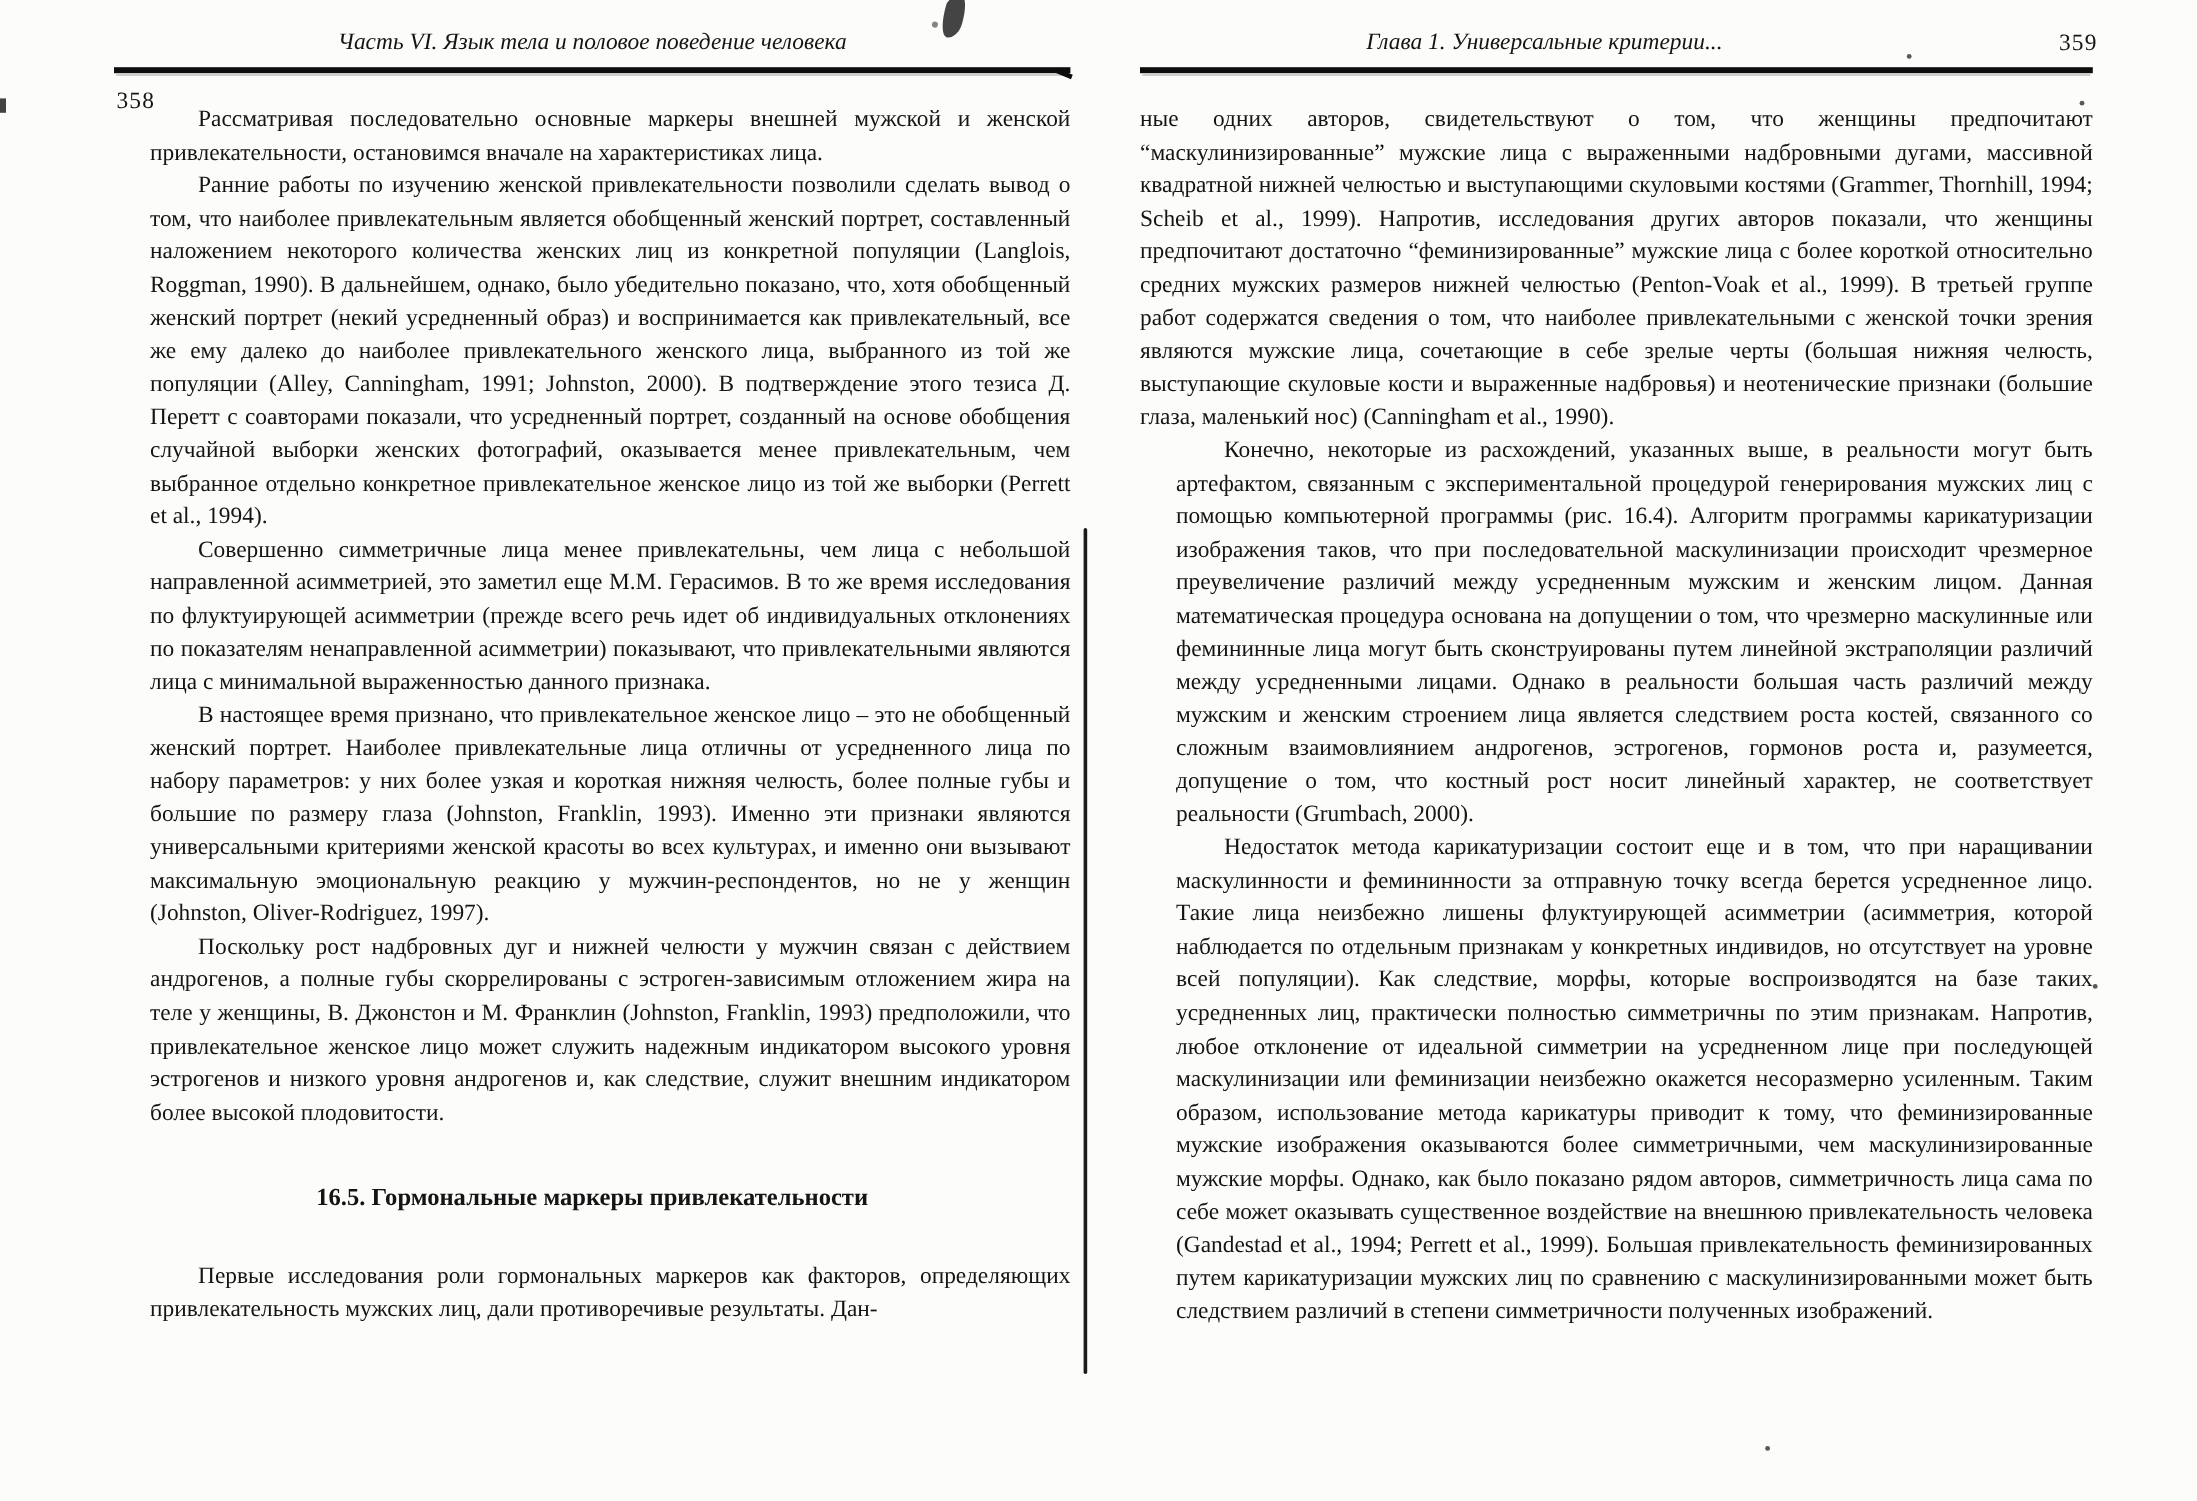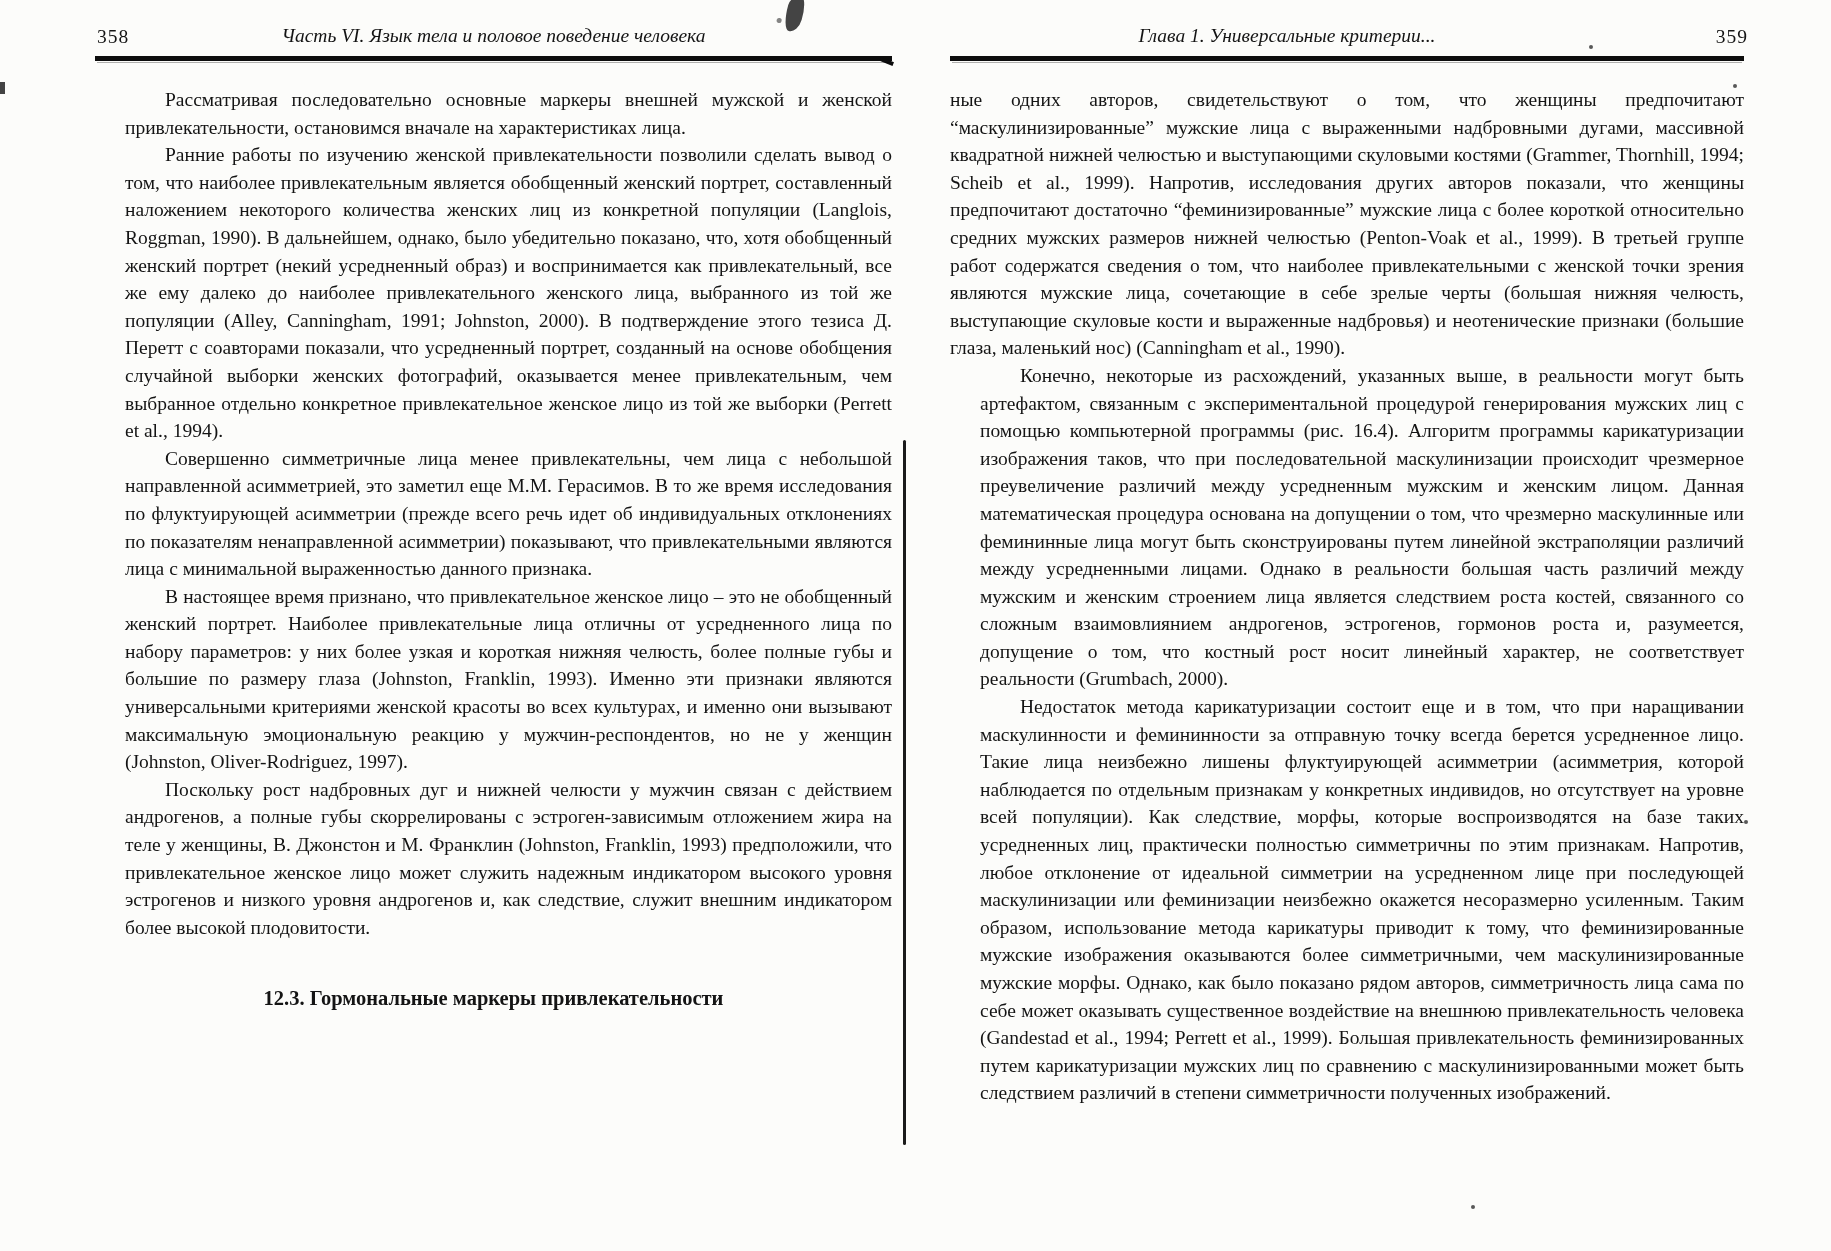--- a/index.html
+++ b/index.html
@@ -14,21 +14,21 @@
   }
   .page { position: absolute; top: 0; }
   .page-left  { left: 95px;  width: 797px; }
   .page-right { left: 950px; width: 794px; }
 
   .pg-header { position: relative; height: 56px; }
   .pagenum {
     position: absolute; top: 26px;
     font-size: 19.5px; letter-spacing: 1px;
   }
-  .pagenum-left  { left: 2px; }
+  .pagenum-left  { left: 2px; margin-top: 48px; }
   .pagenum-right { right: -4px; font-family: Liberation Serif, serif; }
   .running {
     position: absolute; top: 25px; left: 0; right: 0;
     text-align: center;
     font-style: italic; font-size: 19.5px;
   }
   .running-right { right: 120px; }
 
   .rule { position: relative; height: 5px; background: #0d0d0d; }
   .rule::after {
@@ -104,22 +104,23 @@
     </div>
     <div class="rule rule-left"></div>
 
     <div class="body">
       <p class="body-p indent">Рассматривая последовательно основные маркеры внешней мужской и женской привлекательности, остановимся вначале на характеристиках лица.</p>
       <p class="body-p indent">Ранние работы по изучению женской привлекательности позволили сделать вывод о том, что наиболее привлекательным является обобщенный женский портрет, составленный наложением некоторого количества женских лиц из конкретной популяции (Langlois, Roggman, 1990). В дальнейшем, однако, было убедительно показано, что, хотя обобщенный женский портрет (некий усредненный образ) и воспринимается как привлекательный, все же ему далеко до наиболее привлекательного женского лица, выбранного из той же популяции (Alley, Canningham, 1991; Johnston, 2000). В подтверждение этого тезиса Д. Перетт с соавторами показали, что усредненный портрет, созданный на основе обобщения случайной выборки женских фотографий, оказывается менее привлекательным, чем выбранное отдельно конкретное привлекательное женское лицо из той же выборки (Perrett et al., 1994).</p>
       <p class="body-p indent">Совершенно симметричные лица менее привлекательны, чем лица с небольшой направленной асимметрией, это заметил еще М.М. Герасимов. В то же время исследования по флуктуирующей асимметрии (прежде всего речь идет об индивидуальных отклонениях по показателям ненаправленной асимметрии) показывают, что привлекательными являются лица с минимальной выраженностью данного признака.</p>
       <p class="body-p indent">В настоящее время признано, что привлекательное женское лицо – это не обобщенный женский портрет. Наиболее привлекательные лица отличны от усредненного лица по набору параметров: у них более узкая и короткая нижняя челюсть, более полные губы и большие по размеру глаза (Johnston, Franklin, 1993). Именно эти признаки являются универсальными критериями женской красоты во всех культурах, и именно они вызывают максимальную эмоциональную реакцию у мужчин-респондентов, но не у женщин (Johnston, Oliver-Rodriguez, 1997).</p>
       <p class="body-p indent">Поскольку рост надбровных дуг и нижней челюсти у мужчин связан с действием андрогенов, а полные губы скоррелированы с эстроген-зависимым отложением жира на теле у женщины, В. Джонстон и М. Франклин (Johnston, Franklin, 1993) предположили, что привлекательное женское лицо может служить надежным индикатором высокого уровня эстрогенов и низкого уровня андрогенов и, как следствие, служит внешним индикатором более высокой плодовитости.</p>
 
-      <h3 class="section-heading">12.3. Гормональные маркеры привлекательности</h3>
+      <h3 class="section-heading">16.5. Гормональные маркеры привлекательности</h3>
 
+      <p class="body-p indent">Первые исследования роли гормональных маркеров как факторов, определяющих привлекательность мужских лиц, дали противоречивые результаты. Дан-</p>
     </div>
   </div>
 
   <div class="fold-line"></div>
 
   <div class="page page-right">
     <div class="pg-header">
       <span class="running running-right">Глава 1. Универсальные критерии...</span>
       <span class="pagenum pagenum-right">359</span>
     </div>

